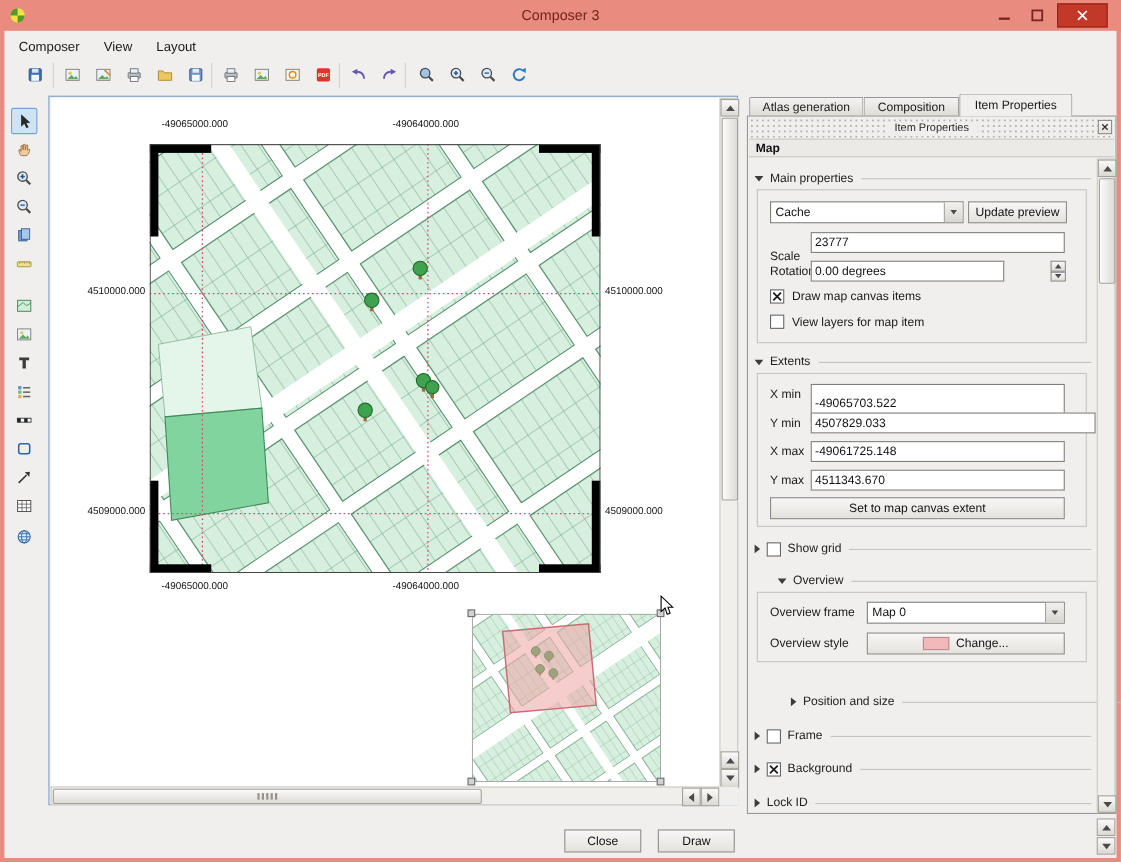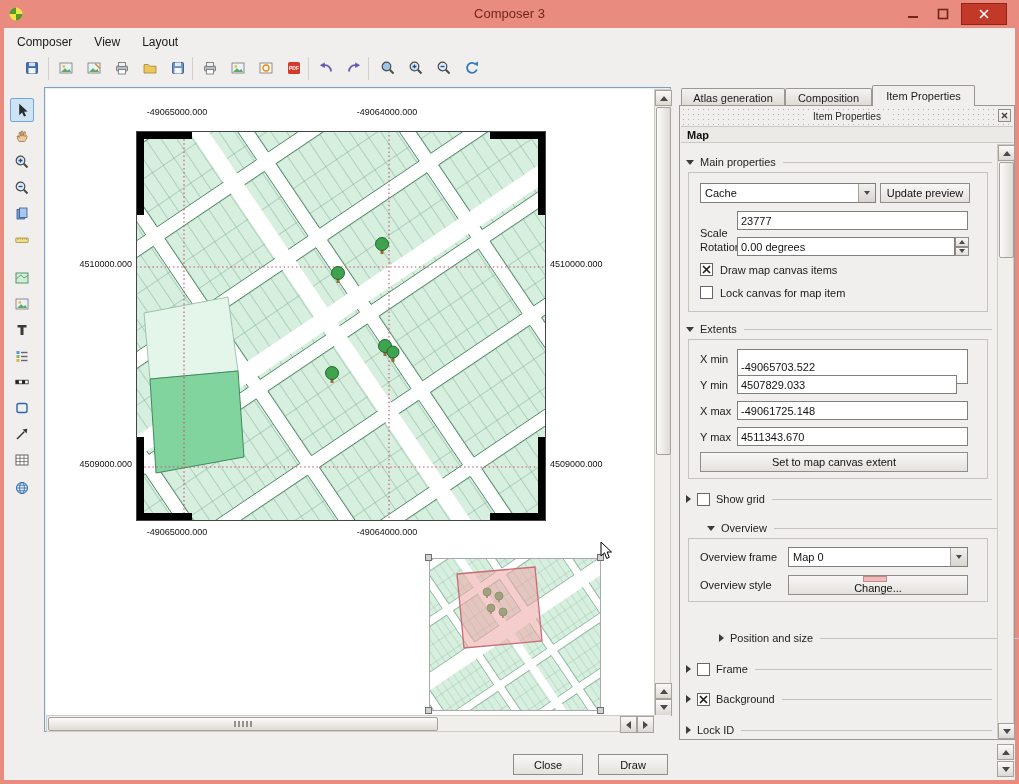--- a/index.html
+++ b/index.html
@@ -577,49 +577,49 @@
   <div class="abs combo" style="left:700px;top:183px;width:176px;height:20px;">
     <span class="val">Cache</span>
     <div class="arrow-box">
         <div class="tri-dn-s" style="border-left-width:3.5px;border-right-width:3.5px;border-top-width:4px;"></div>
       </div>
   </div>
   <div class="abs btn" style="left:880px;top:183px;width:90px;height:20px;">Update preview</div>
   <div class="abs lbl" style="left:700px;top:215px;margin-top:12px;">Scale</div>
   <input class="abs field" style="left: 737px; top: 211px; width: 231px; height: 19px;" readonly="" value="23777">
   <div class="abs lbl" style="left:700px;top:241px;">Rotation</div>
-  <input class="abs field" style="left: 737px; top: 237px; width: 218px; height: 19px;" readonly="" value="0.00 degrees">
+  <input class="abs field" style="left: 737px; top: 237px; width: 176px; height: 19px;" readonly="" value="0.00 degrees">
   <div class="abs spin" style="left:955px;top:237px;width:14px;height:19px;">
     <div>
         <div class="tri-up-s" style="border-left-width:3px;border-right-width:3px;border-bottom-width:4px;"></div>
       </div>
     <div>
         <div class="tri-dn-s" style="border-left-width:3px;border-right-width:3px;border-top-width:4px;"></div>
       </div>
   </div>
   <div class="abs chk" style="left:700px;top:263px;">
     <svg width="11" height="11" viewBox="0 0 11 11">
         <path d="M2 2 L9 9 M9 2 L2 9" stroke="#1a1a1a" stroke-width="1.6"></path>
       </svg>
   </div>
   <div class="abs lbl" style="left:720px;top:264px;">Draw map canvas items</div>
   <div class="abs chk" style="left:700px;top:286px;"></div>
-  <div class="abs lbl" style="left:720px;top:287px;">Lock canvas for map item</div>
+  <div class="abs lbl" style="left:720px;top:287px;">View layers for map item</div>
 
   <div class="abs grp-head" style="left:686px;top:322px;width:306px;height:14px;">
     <div class="tri-down"></div>
       <div class="gap"></div>
     <span>Extents</span>
     <div class="line"></div>
   </div>
   <div class="abs grp-box" style="left:688px;top:339px;width:300px;height:140px;"></div>
   <div class="abs lbl" style="left:700px;top:353px;">X min</div>
   <input class="abs field" style="left: 737px; top: 349px; width: 231px; height: 35px;" readonly="" value="-49065703.522">
   <div class="abs lbl" style="left:700px;top:379px;">Y min</div>
-  <input class="abs field" style="left: 737px; top: 375px; width: 220px; height: 19px;" readonly="" value="4507829.033">
+  <input class="abs field" style="left: 737px; top: 375px; width: 259px; height: 19px;" readonly="" value="4507829.033">
   <div class="abs lbl" style="left:700px;top:405px;">X max</div>
   <input class="abs field" style="left: 737px; top: 401px; width: 231px; height: 19px;" readonly="" value="-49061725.148">
   <div class="abs lbl" style="left:700px;top:431px;">Y max</div>
   <input class="abs field" style="left: 737px; top: 427px; width: 231px; height: 19px;" readonly="" value="4511343.670">
   <div class="abs btn" style="left:700px;top:452px;width:268px;height:20px;">Set to map canvas extent</div>
 
   <div class="abs grp-head" style="left:686px;top:492px;width:306px;height:14px;">
     <div class="tri-right"></div>
       <div class="gap"></div>
     <div class="chk"></div>
@@ -636,21 +636,21 @@
   </div>
   <div class="abs grp-box" style="left:688px;top:538px;width:300px;height:64px;"></div>
   <div class="abs lbl" style="left:700px;top:551px;">Overview frame</div>
   <div class="abs combo" style="left:788px;top:547px;width:180px;height:20px;">
     <span class="val">Map 0</span>
     <div class="arrow-box">
         <div class="tri-dn-s" style="border-left-width:3.5px;border-right-width:3.5px;border-top-width:4px;"></div>
       </div>
   </div>
   <div class="abs lbl" style="left:700px;top:579px;">Overview style</div>
-  <div class="abs btn" style="left:788px;top:575px;width:180px;height:20px;flex-direction:column;">
+  <div class="abs btn" style="left:788px;top:575px;width:180px;height:20px;">
     <div class="swatch"></div>
     <span>Change...</span>
   </div>
 
   <div class="abs grp-head" style="left:686px;top:631px;width:306px;height:14px;margin-left:33px;">
     <div class="tri-right"></div>
       <div class="gap"></div>
     <span>Position and size</span>
     <div class="line"></div>
   </div>

